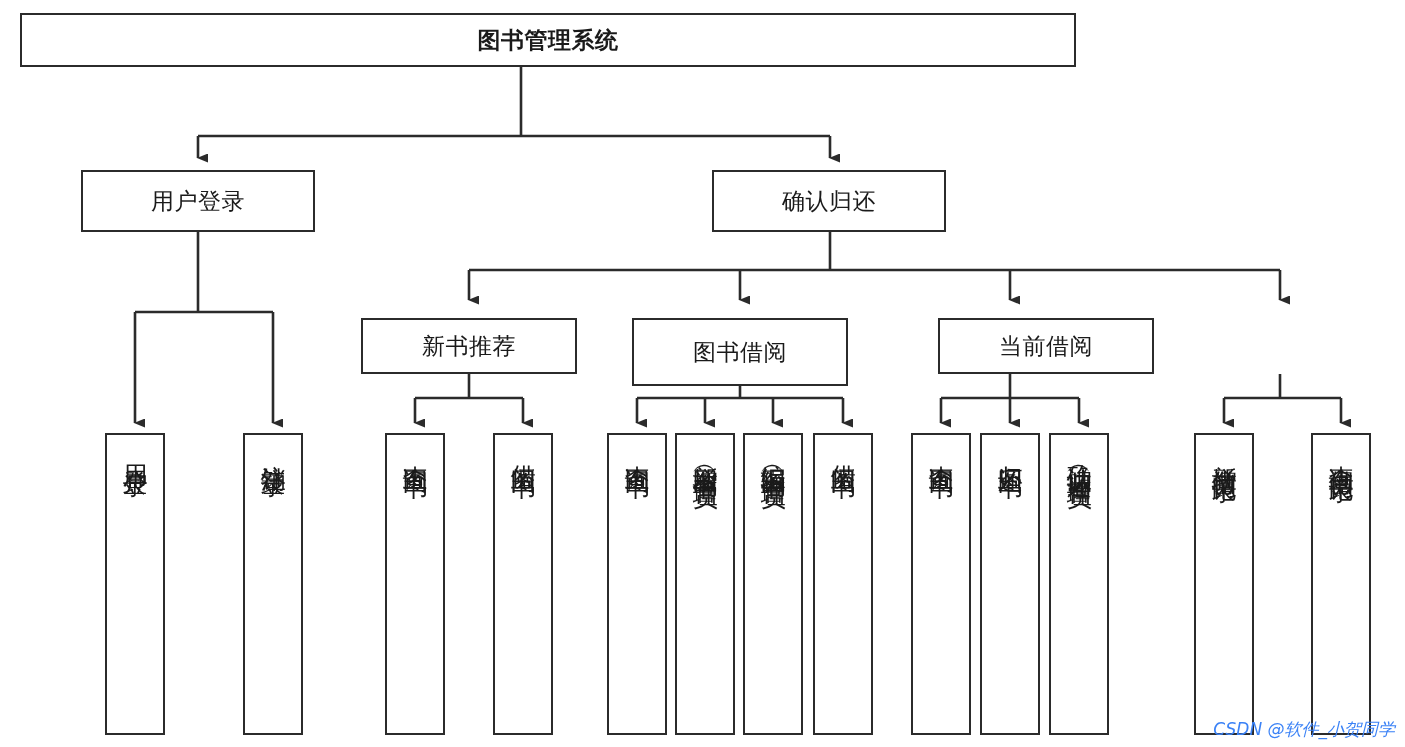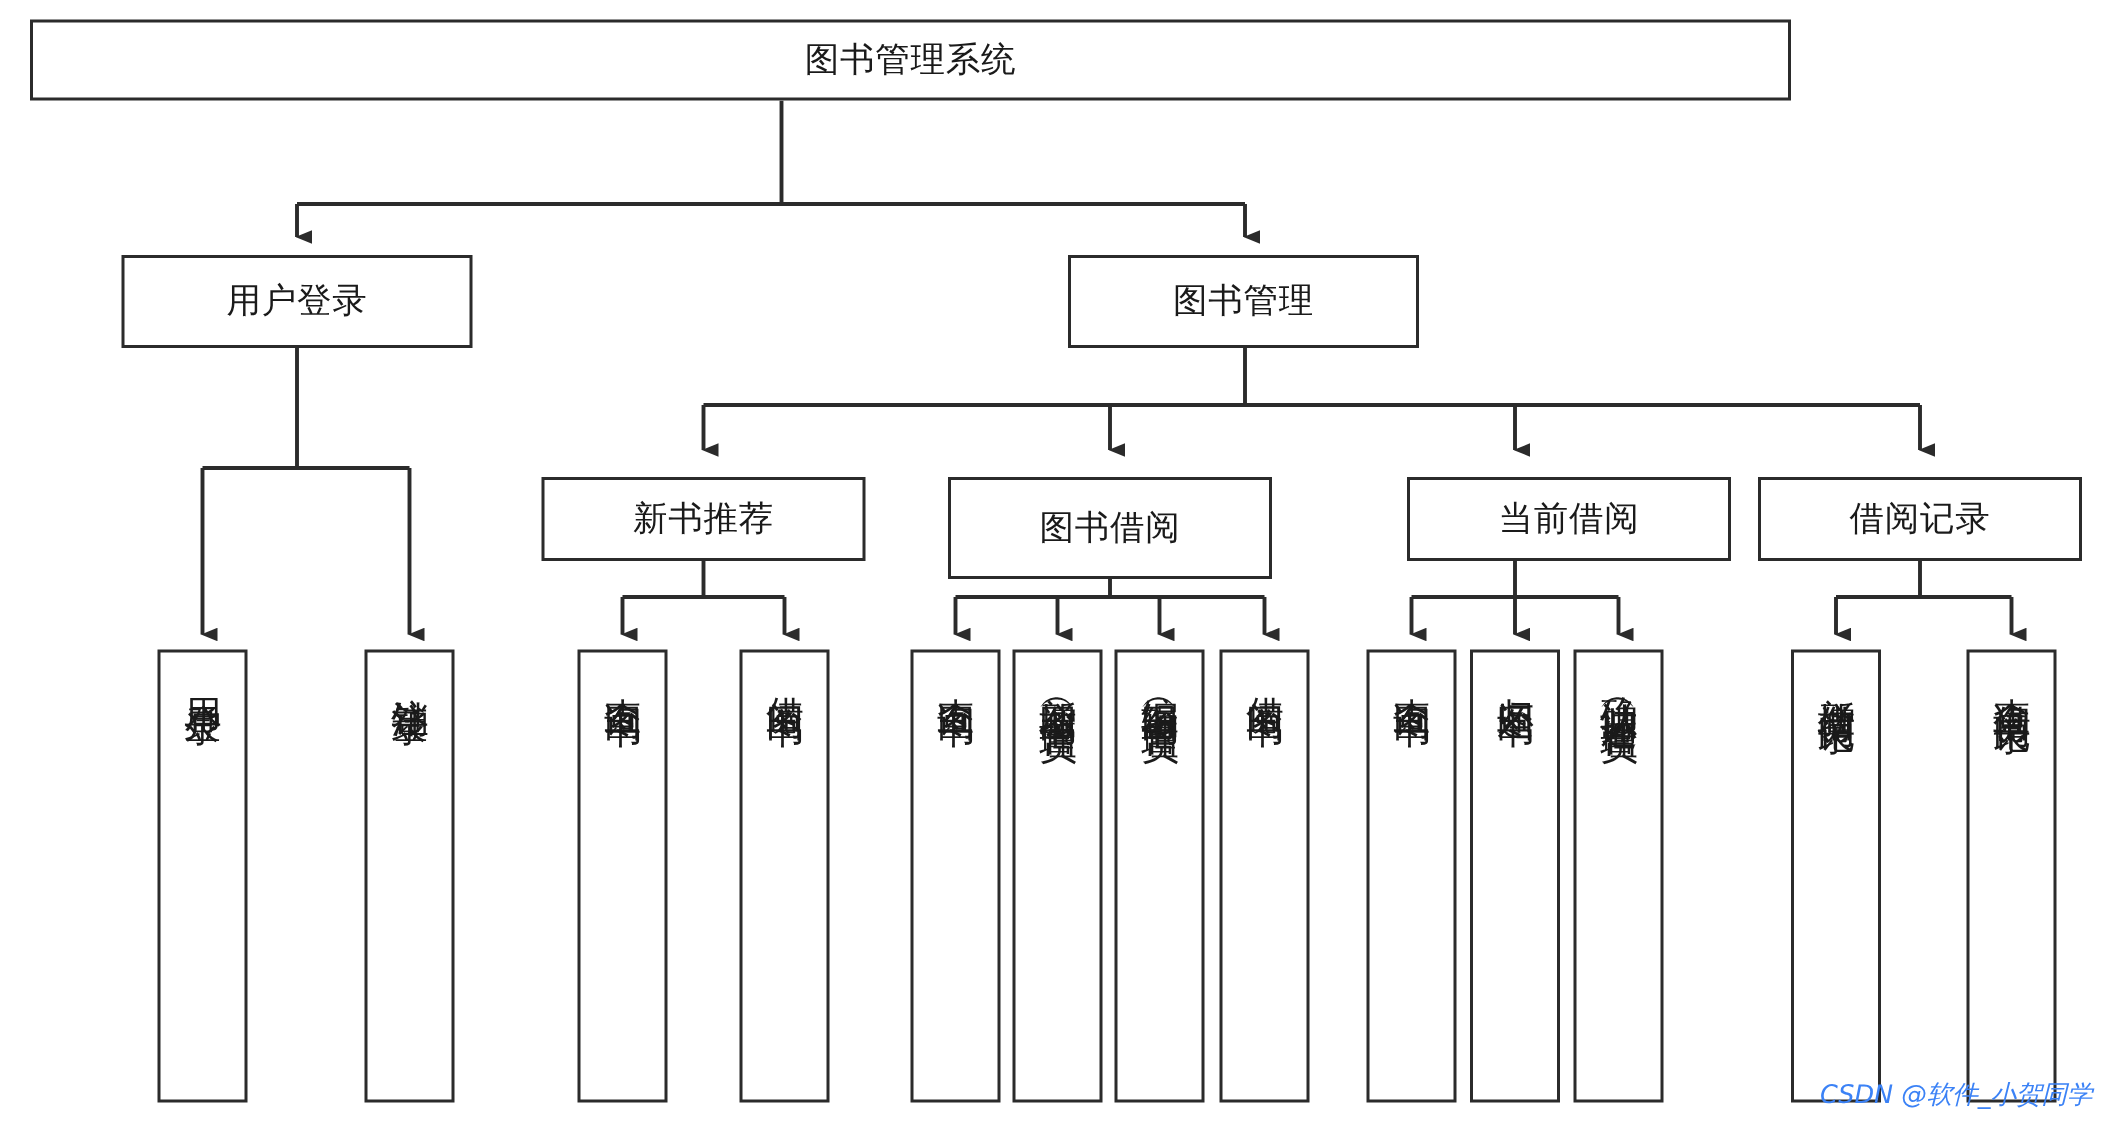--- a/index.html
+++ b/index.html
@@ -112,42 +112,39 @@
       <path d="M1010,398 L1010,423" marker-end="url(#arrow)"></path>
       <path d="M1079,398 L1079,423" marker-end="url(#arrow)"></path>
 
       <path d="M1280,374 L1280,398"></path>
       <path d="M1224,398 L1341,398"></path>
       <path d="M1224,398 L1224,423" marker-end="url(#arrow)"></path>
       <path d="M1341,398 L1341,423" marker-end="url(#arrow)"></path>
     </g>
   </svg>
 
-  <div class="node h" style="left:20px; top:13px; width:1174px; height:54px;">
+  <div class="node h" style="left:20px; top:13px; width:1056px; height:54px;font-weight:bold;">
     <span>图书管理系统</span>
   </div>
 
   <div class="node h" style="left:81px; top:170px; width:234px; height:62px;">
     <span>用户登录</span>
   </div>
   <div class="node h" style="left:712px; top:170px; width:234px; height:62px;">
-    <span>图书管理</span>
+    <span>确认归还</span>
   </div>
 
   <div class="node h" style="left:361px; top:318px; width:216px; height:56px;">
     <span>新书推荐</span>
   </div>
   <div class="node h" style="left:632px; top:318px; width:216px; height:68px;">
     <span>图书借阅</span>
   </div>
   <div class="node h" style="left:902px; top:318px; width:216px; height:56px;margin-left:36px;">
     <span>当前借阅</span>
-  </div>
-  <div class="node h" style="left:1172px; top:318px; width:216px; height:56px;">
-    <span>借阅记录</span>
   </div>
 
   <div class="node v" style="left:105px; top:433px; width:60px; height:302px;">
     <span class="vlabel">用户登录</span>
   </div>
   <div class="node v" style="left:243px; top:433px; width:60px; height:302px;">
     <span class="vlabel">注销登录</span>
   </div>
 
   <div class="node v" style="left:385px; top:433px; width:60px; height:302px;">

